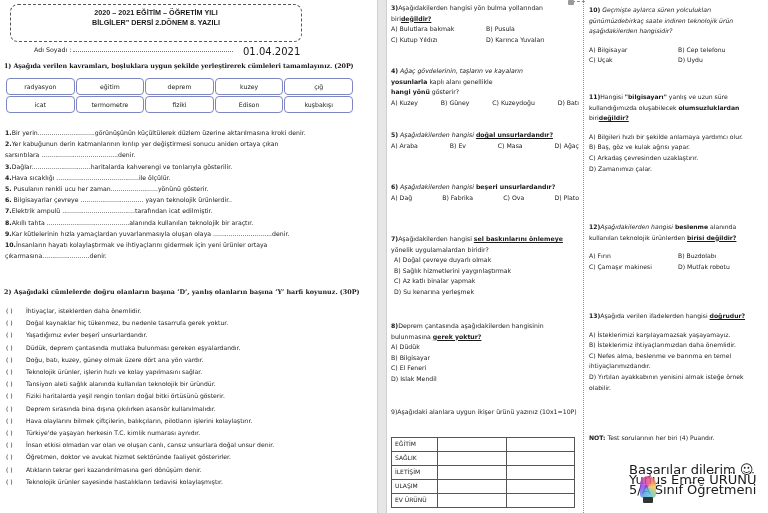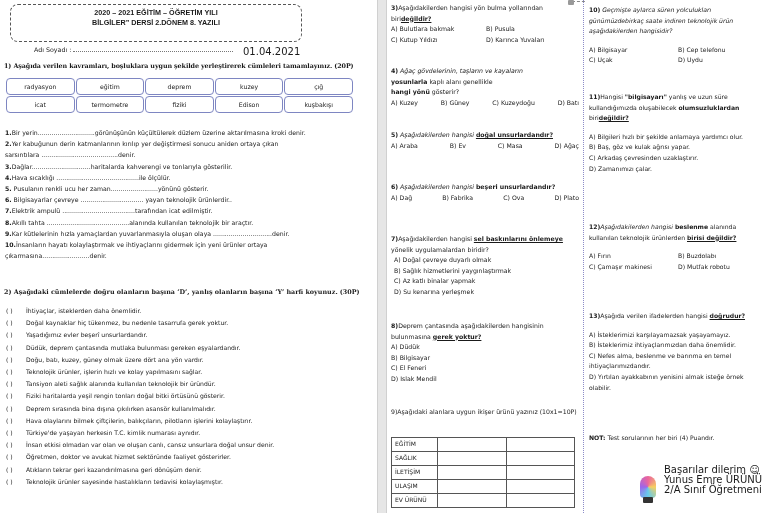--- a/index.html
+++ b/index.html
@@ -47,21 +47,21 @@
   .opts4 { display: flex; justify-content: space-between; padding-right: 2px; }
   .optcol > div { padding-left: 3px; }
 
   .prod-table { position: absolute; left: 4px; top: 437px; width: 184px; border-collapse: collapse; font-size: 6px; }
   .prod-table td { border: 1px solid #555; height: 14px; padding-left: 3px; }
   .prod-table td:first-child { width: 46px; }
 
   
   .r { position: absolute; left: 4px; width: 178px; font-size: 6.1px; line-height: 10.6px; }
   .r b { font-weight: bold; }
-  .sign { position: absolute; left: 664px; top: 465px; font-size: 10px; line-height: 10px; }
+  .sign { position: absolute; left: 629px; top: 465px; font-size: 13px; line-height: 10px; }
   .watermark { position: absolute; left: 660px; top: 488px; font-size: 13px; color: #7f1d1d; letter-spacing: 0.5px; margin-top: 32px; }
   .bulb { position: absolute; left: 640px; top: 476px; width: 16px; height: 22px; border-radius: 8px 8px 4px 4px; background: conic-gradient(#e84a8a, #f6c844, #4ac2e8, #8a4ae8, #e84a8a); opacity: 0.85; }
   .bulb-base { position: absolute; left: 643px; top: 497px; width: 10px; height: 6px; background: #333; border-radius: 1px; }
 </style>
 </head>
 <body>
 
 <div class="page-left">
   <div class="header-box">
     <div>2020 – 2021 EĞİTİM – ÖĞRETİM YILI</div>
@@ -265,17 +265,17 @@
   </div>
 
   <div class="r" style="top:433px">
     <b>NOT:</b><span> Test sorularının her biri (4) Puandır.</span>
   </div>
 </div>
 
 <div class="sign">
   <div>Başarılar dilerim ☺</div>
   <div>Yunus Emre ÜRÜNÜ</div>
-  <div>2/A Sınıf Öğretmeni</div>
+  <div>5/A Sınıf Öğretmeni</div>
 </div>
 <div class="bulb"></div>
 <div class="bulb-base"></div>
 <div class="watermark">güzelbil.com</div>
 
 </body></html>

